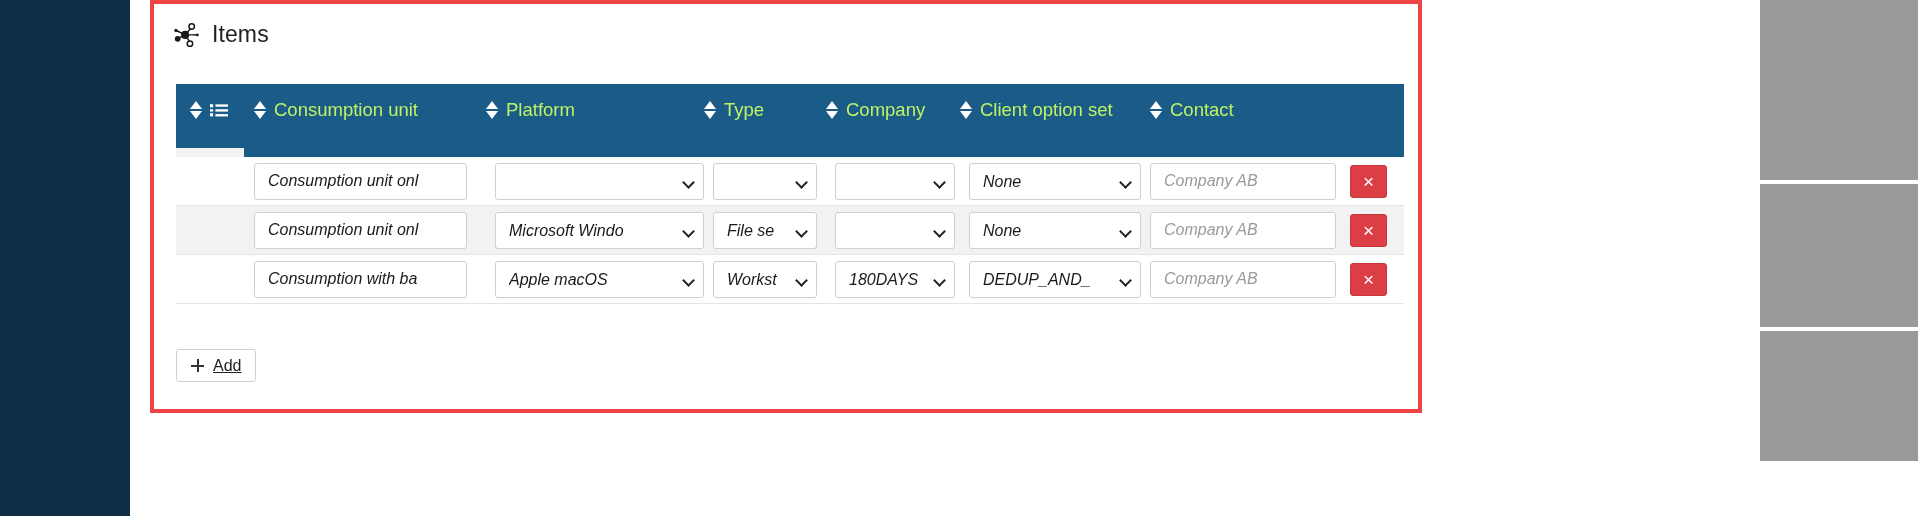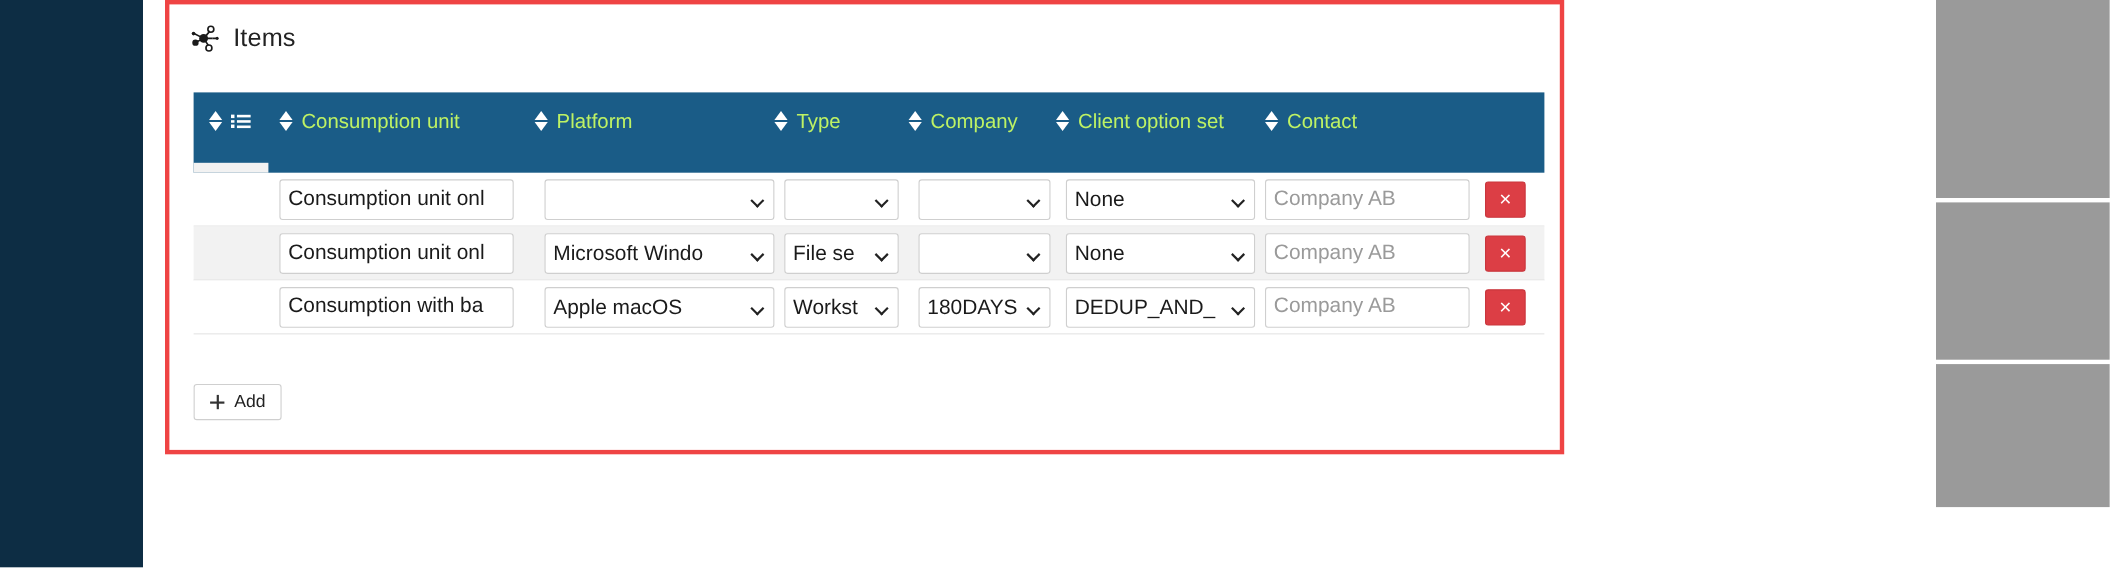--- a/index.html
+++ b/index.html
@@ -112,30 +112,31 @@
     height:49px;
     border-bottom:1px solid #e4e4e4;
     background:#ffffff;
   }
   .row.alt{ background:#f2f2f2; }
   .row .cell{ display:flex; align-items:center; }
   .row .c-sel{ padding-left:0; }
 
   input.txt, select.sel{
     font-family:"Liberation Sans", sans-serif;
-    font-size:19px;
+    font-size:16px;
     color:#1a1a1a;
     background:#ffffff;
     border:1px solid #cfcfcf;
     border-radius:3px;
     height:37px;
-    padding:0 7px;
+    padding:0 13px;
     outline:none;
     -webkit-appearance:none;
     appearance:none;
+    font-style:italic;
   }
   input.txt::placeholder{ color:#9a9a9a; }
 
   .w-unit{ width:213px; }
   .w-plat{ width:213px; }
   .w-type{ width:104px; }
   .w-dom { width:120px; }
   .w-cos { width:172px; }
   .w-cont{ width:186px; }
 
@@ -174,20 +175,21 @@
     display:flex; align-items:center; gap:9px;
     height:33px;
     padding:0 14px;
     background:#ffffff;
     border:1px solid #cfcfcf;
     border-radius:3px;
     font-size:16px;
     color:#222;
     cursor:pointer;
     font-family:"Liberation Sans", sans-serif;
+    text-decoration:underline;
   }
   .plus{
     position:relative; width:13px; height:13px; display:inline-block;
   }
   .plus::before,.plus::after{
     content:""; position:absolute; background:#333;
   }
   .plus::before{ left:0; top:5.5px; width:13px; height:2px; }
   .plus::after { top:0; left:5.5px; height:13px; width:2px; }
 </style>

